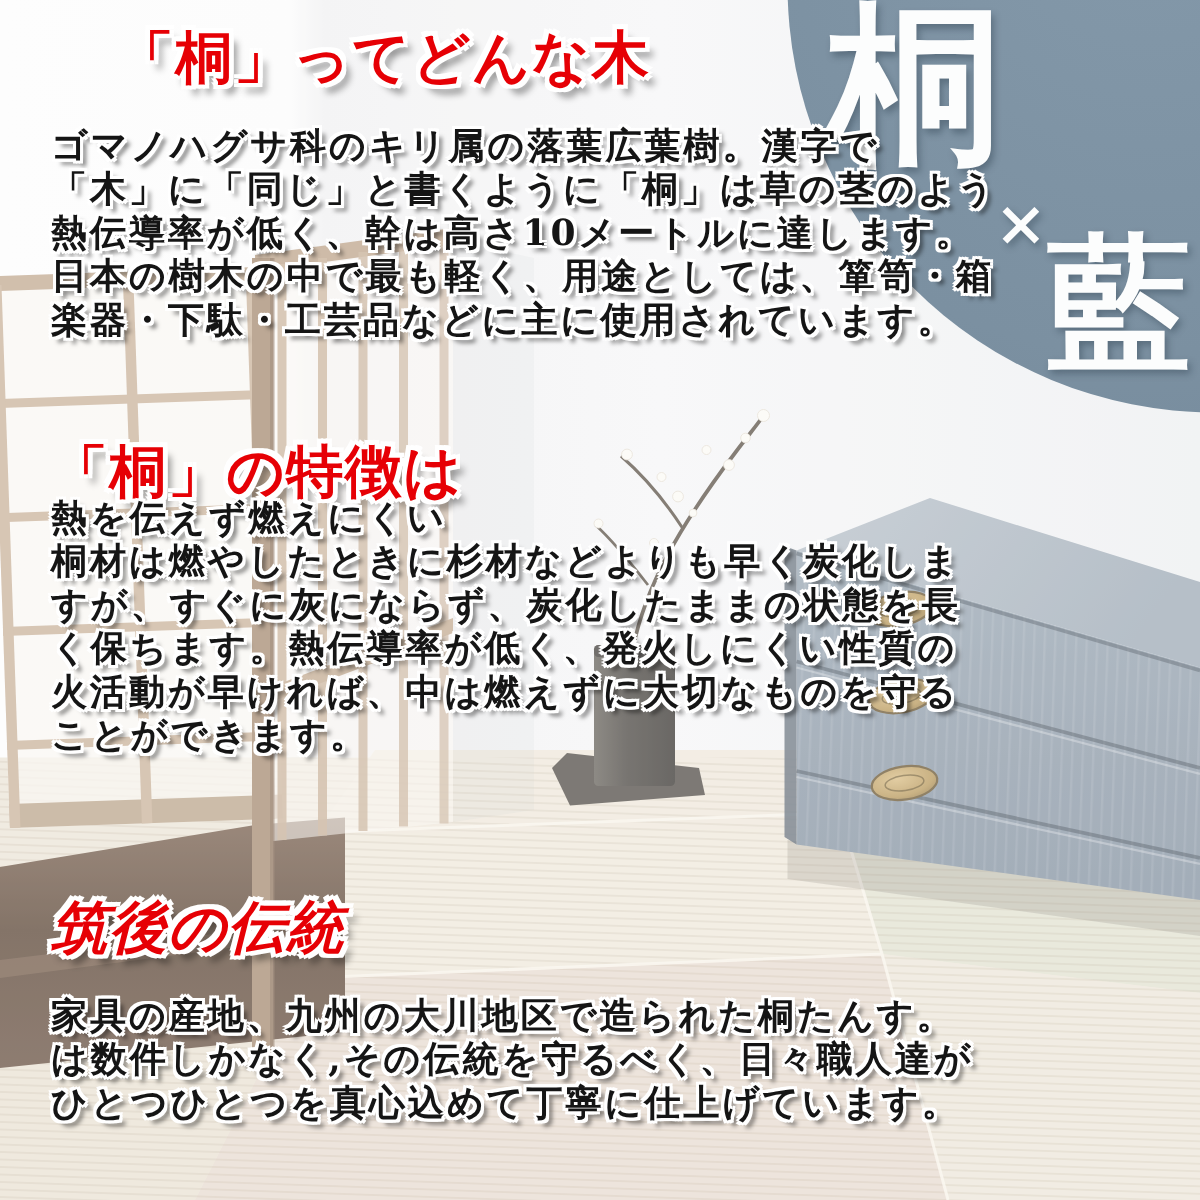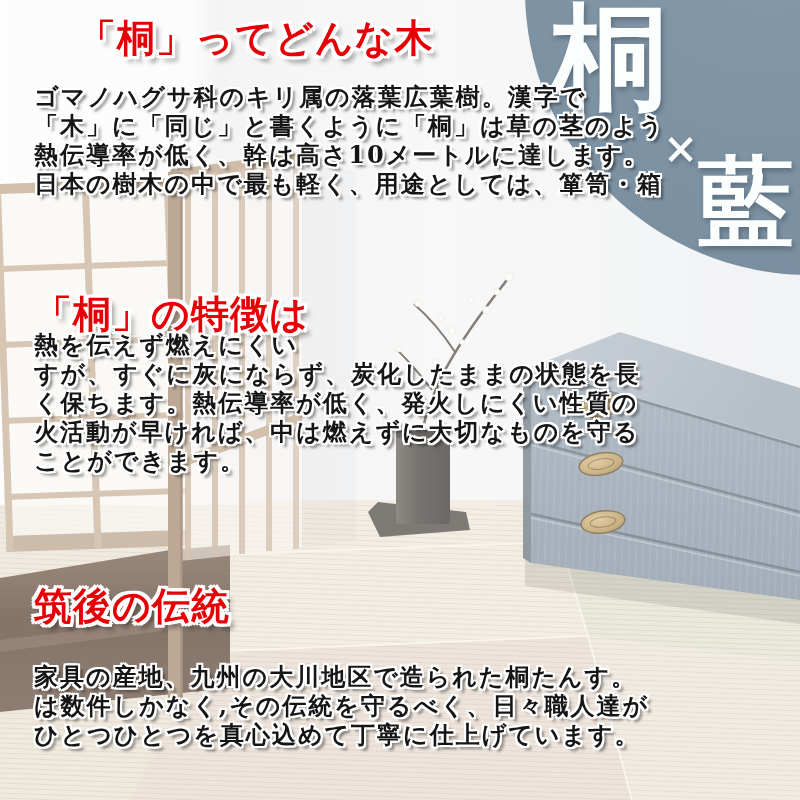--- a/index.html
+++ b/index.html
@@ -29,21 +29,21 @@
     font-size:38px;font-weight:bold;letter-spacing:1px;line-height:1.15;
     color:var(--heading-red,#e60005);
     text-shadow:
       -3px -3px 0 #fff, 3px -3px 0 #fff, -3px 3px 0 #fff, 3px 3px 0 #fff,
       -3px 0 0 #fff, 3px 0 0 #fff, 0 -3px 0 #fff, 0 3px 0 #fff,
       5px 6px 5px rgba(0,0,0,0.45);
     white-space:nowrap;
   }
   #h1{top:16px;margin-left:44px;}
   #h2{top:292px;}
-  #h3{top:584px;}
+  #h3{top:596px;font-style:italic;}
   .body-block{top:0;}
   .bl{
     font-size:24px;font-weight:bold;letter-spacing:2px;line-height:29px;
     color:#151515;white-space:nowrap;
     text-shadow:
       -2px -2px 0 #fff, 2px -2px 0 #fff, -2px 2px 0 #fff, 2px 2px 0 #fff,
       -2px 0 0 #fff, 2px 0 0 #fff, 0 -2px 0 #fff, 0 2px 0 #fff,
       4px 4px 3px rgba(0,0,0,0.5);
   }
   #b1{top:82px;}
@@ -201,25 +201,27 @@
     <span id="kanji-x" class="badge-kanji">×</span>
     <span id="kanji-ai" class="badge-kanji">藍</span>
   </div>
 
   <div id="h1" class="txt heading">「桐」ってどんな木</div>
   <div id="b1" class="txt body-block">
     <div class="bl">ゴマノハグサ科のキリ属の落葉広葉樹。漢字で</div>
     <div class="bl">「木」に「同じ」と書くように「桐」は草の茎のよう</div>
     <div class="bl">熱伝導率が低く、幹は高さ10メートルに達します。</div>
     <div class="bl">日本の樹木の中で最も軽く、用途としては、箪笥・箱</div>
+    <div class="bl">楽器・下駄・工芸品などに主に使用されています。</div>
   </div>
 
   <div id="h2" class="txt heading">「桐」の特徴は</div>
   <div id="b2" class="txt body-block">
     <div class="bl">熱を伝えず燃えにくい</div>
+    <div class="bl">桐材は燃やしたときに杉材などよりも早く炭化しま</div>
     <div class="bl">すが、すぐに灰にならず、炭化したままの状態を長</div>
     <div class="bl">く保ちます。熱伝導率が低く、発火しにくい性質の</div>
     <div class="bl">火活動が早ければ、中は燃えずに大切なものを守る</div>
     <div class="bl">ことができます。</div>
   </div>
 
   <div id="h3" class="txt heading">筑後の伝統</div>
   <div id="b3" class="txt body-block">
     <div class="bl">家具の産地、九州の大川地区で造られた桐たんす。</div>
     <div class="bl">は数件しかなく,その伝統を守るべく、日々職人達が</div>

